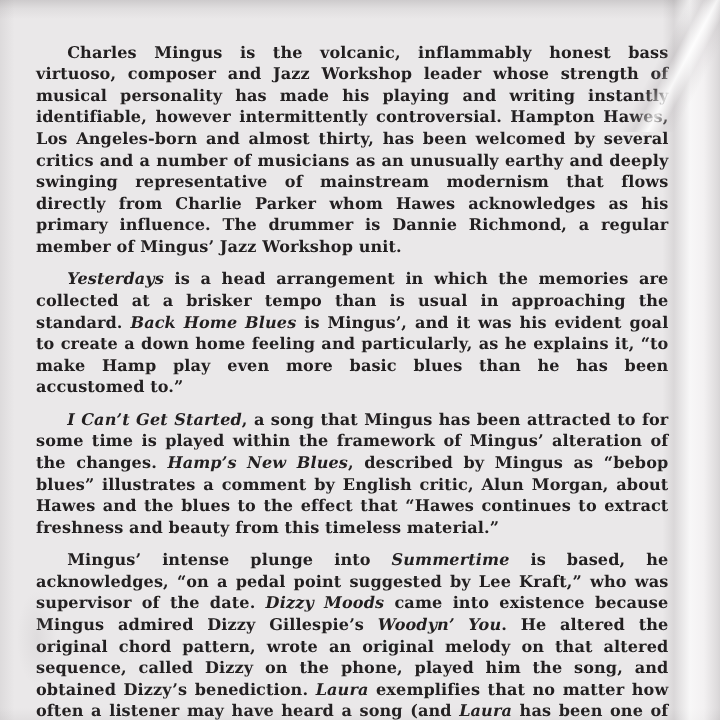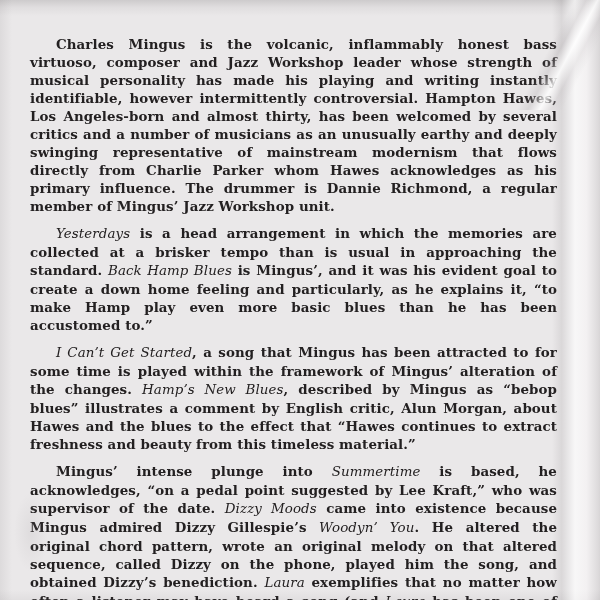--- a/index.html
+++ b/index.html
@@ -71,30 +71,30 @@
     letter-spacing: 0.1px;
   }
   .notes p {
     margin: 0 0 9px 0;
     text-indent: 26px;
     text-align: justify;
     hyphens: none;
   }
   .notes em {
     font-style: italic;
-    font-weight: 400;
+    font-weight: 700;
   }
 </style>
 </head>
 <body>
 
 <div class="sleeve" style="background: rgb(234, 232, 233);">
   <div class="notes" style="color: rgb(35, 32, 33);">
       <p><span>Charles Mingus is the volcanic, inflammably honest bass virtuoso, composer and Jazz Workshop leader whose strength of musical personality has made his playing and writing instantly identifiable, however intermittently controversial. Hampton Hawes, Los Angeles-born and almost thirty, has been welcomed by several critics and a number of musicians as an unusually earthy and deeply swinging representative of mainstream modernism that flows directly from Charlie Parker whom Hawes acknowledges as his primary influence. The drummer is Dannie Richmond, a regular member of Mingus’ Jazz Workshop unit.</span></p>
-      <p><em>Yesterdays</em><span> is a head arrangement in which the memories are collected at a brisker tempo than is usual in approaching the standard. </span><em>Back Hamp Blues</em><span> is Mingus’, and it was his evident goal to create a down home feeling and particularly, as he explains it, “to make Hamp play even more basic blues than he has been accustomed to.”</span></p>
+      <p><em>Yesterdays</em><span> is a head arrangement in which the memories are collected at a brisker tempo than is usual in approaching the standard. </span><em>Back Home Blues</em><span> is Mingus’, and it was his evident goal to create a down home feeling and particularly, as he explains it, “to make Hamp play even more basic blues than he has been accustomed to.”</span></p>
       <p><em>I Can’t Get Started</em><span>, a song that Mingus has been attracted to for some time is played within the framework of Mingus’ alteration of the changes. </span><em>Hamp’s New Blues</em><span>, described by Mingus as “bebop blues” illustrates a comment by English critic, Alun Morgan, about Hawes and the blues to the effect that “Hawes continues to extract freshness and beauty from this timeless material.”</span></p>
       <p><span>Mingus’ intense plunge into </span><em>Summertime</em><span> is based, he acknowledges, “on a pedal point suggested by Lee Kraft,” who was supervisor of the date. </span><em>Dizzy Moods</em><span> came into existence because Mingus admired Dizzy Gillespie’s </span><em>Woodyn’ You</em><span>. He altered the original chord pattern, wrote an original melody on that altered sequence, called Dizzy on the phone, played him the song, and obtained Dizzy’s benediction. </span><em>Laura</em><span> exemplifies that no matter how often a listener may have heard a song (and </span><em>Laura</em><span> has been one of the most ubiquitous wraiths in music in many years) jazzmen of intractable individuality like Mingus can transmute the most familiar music into quite an unexpected, self-startling experience.</span></p>
     </div>
   <div class="edge-top"></div>
   <div class="edge-left"></div>
   <div class="edge-bottom"></div>
   <div class="fold-right"></div>
   <div class="crease-top-right"></div>
   <div class="smudge"></div>
 </div>

